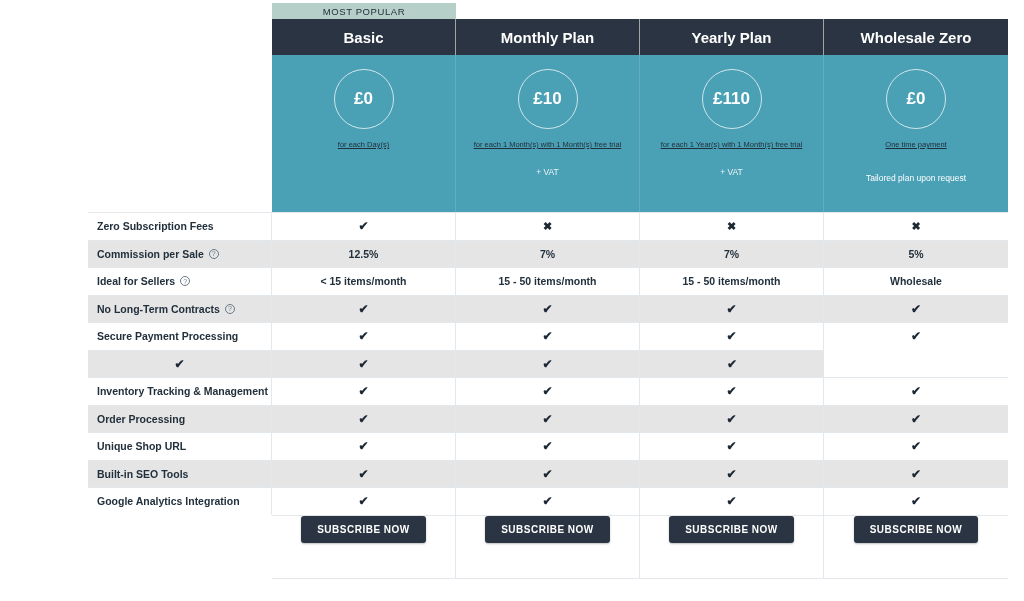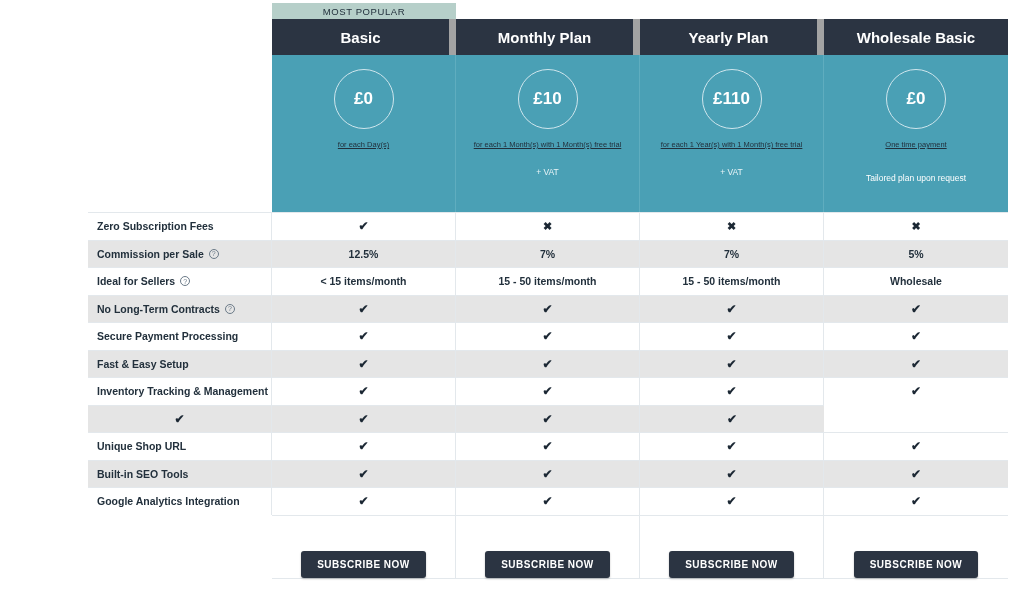--- a/index.html
+++ b/index.html
@@ -50,21 +50,21 @@
   
   .title-row { height: 36px; }
   .title-cell {
     background: #2b3442;
     color: #ffffff;
     font-size: 15px;
     font-weight: bold;
     display: flex;
     align-items: center;
     justify-content: center;
-    border-right: 7px solid #a3a3a3;
+    border-right: 1px solid #a3a3a3;
   }
   .title-cell:last-child { border-right: none; }
   .title-blank { background: transparent; }
 
   
   .price-row { height: 157px; }
   .price-blank { background: transparent; }
   .price-cell {
     background: #4aa0b5;
     border-right: 1px solid #5fadbf;
@@ -156,21 +156,21 @@
   }
 
   
   .btn-row { height: 64px; }
   .btn-cell {
     background: #ffffff;
     border-top: 1px solid #e3e8ec;
     border-right: 1px solid #e3e8ec;
     border-bottom: 1px solid #e3e8ec;
     display: flex;
-    align-items: flex-end;
+    align-items: flex-start;
     justify-content: center;
   }
   .btn-cell:last-child { border-right: none; }
   .btn-blank {
     background: transparent;
     border: none;
   }
 
   .subscribe-btn {
     background: #2b3442;
@@ -199,21 +199,21 @@
       <div class="badge-cell"></div>
       <div class="badge-cell"></div>
       <div class="badge-cell"></div>
     </div>
 
     <div class="grid-row title-row">
       <div class="title-blank"></div>
       <div class="title-cell">Basic</div>
       <div class="title-cell">Monthly Plan</div>
       <div class="title-cell">Yearly Plan</div>
-      <div class="title-cell">Wholesale Basic</div>
+      <div class="title-cell">Wholesale Zero</div>
     </div>
 
     <div class="grid-row price-row">
       <div class="price-blank"></div>
 
       <div class="price-cell">
         <div class="price-circle">£0</div>
         <div class="price-sub">for each Day(s)</div>
         <div class="price-vat"></div>
         <div class="price-note"></div>
@@ -324,23 +324,20 @@
             <span class="mark-yes">✔</span>
           </div>
           <div class="cell cell-val">
             <span class="mark-yes">✔</span>
           </div>
           <div class="cell cell-val">
             <span class="mark-yes">✔</span>
           </div>
         </div>
         <div class="grid-row feat-row alt">
-          <div class="cell cell-label">
-            <span>Fast &amp; Easy Setup</span>
-          </div>
           <div class="cell cell-val">
             <span class="mark-yes">✔</span>
           </div>
           <div class="cell cell-val">
             <span class="mark-yes">✔</span>
           </div>
           <div class="cell cell-val">
             <span class="mark-yes">✔</span>
           </div>
           <div class="cell cell-val">
@@ -358,20 +355,23 @@
             <span class="mark-yes">✔</span>
           </div>
           <div class="cell cell-val">
             <span class="mark-yes">✔</span>
           </div>
           <div class="cell cell-val">
             <span class="mark-yes">✔</span>
           </div>
         </div>
         <div class="grid-row feat-row alt">
+          <div class="cell cell-label">
+            <span>Order Processing</span>
+          </div>
           <div class="cell cell-val">
             <span class="mark-yes">✔</span>
           </div>
           <div class="cell cell-val">
             <span class="mark-yes">✔</span>
           </div>
           <div class="cell cell-val">
             <span class="mark-yes">✔</span>
           </div>
           <div class="cell cell-val">

